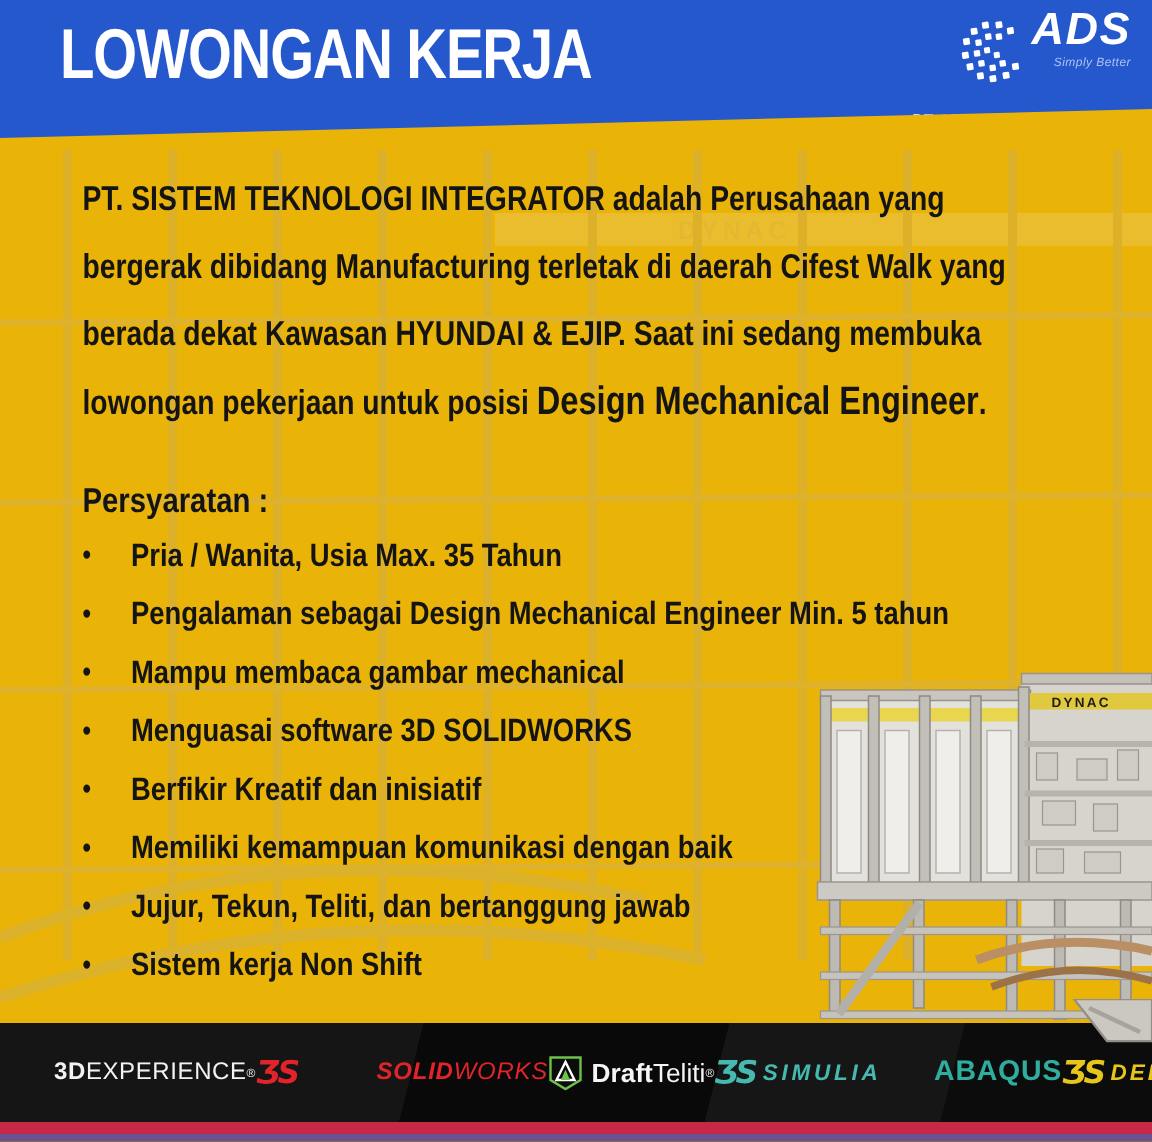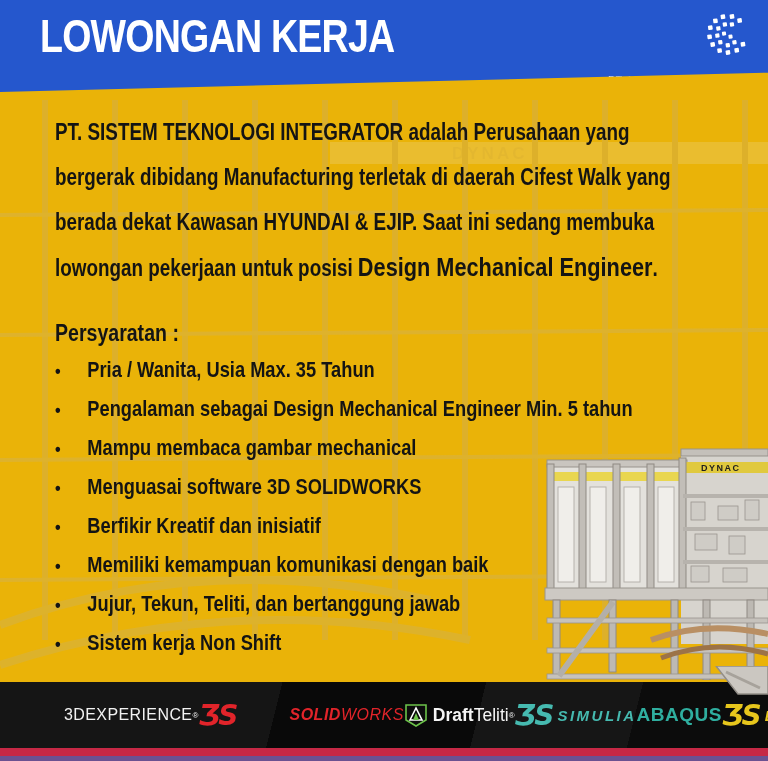--- a/index.html
+++ b/index.html
@@ -57,33 +57,33 @@
     display:flex;align-items:center;justify-content:space-between;
     padding:0 36px;box-sizing:border-box;
     background:linear-gradient(104deg,#151515 0 36%,#090909 36% 62%,#161616 62% 82%,#0c0c0c 82%);
   }
   .strip{position:absolute;left:0;width:768px;z-index:6;}
   .strip-red{top:748px;height:8px;}
   .strip-purple{top:756px;height:5px;}
   
   .flogo{display:flex;align-items:center;white-space:nowrap;}
   .lg-3dx{color:#f2f2f2;font-size:16px;letter-spacing:.4px;}
-  .lg-3dx .b{font-weight:normal;margin-left:28px;}
+  .lg-3dx .b{font-weight:bold;}
   .reg{font-size:8px;vertical-align:super;}
   .ds-glyph{
     font-family:"DejaVu Sans",sans-serif;font-style:italic;font-weight:bold;
-    font-size:28px;margin-right:5px;letter-spacing:-2px;
+    font-size:21px;margin-right:5px;letter-spacing:-2px;
   }
   .lg-sw{font-style:italic;font-size:16px;letter-spacing:.5px;}
   .lg-sw .b{font-weight:bold;margin-left:48px;}
   .lg-ds{color:#f5f5f5;font-size:17.5px;text-align:center;}
   .lg-ds .ds-icon{margin-right:5px;}
   .lg-ds .b{font-weight:bold;}
   .lg-sim{font-size:15px;letter-spacing:2.5px;font-weight:bold;font-style:italic;}
-  .lg-aba{font-size:19px;font-weight:bold;letter-spacing:.5px;}
+  .lg-aba{font-size:19px;font-weight:bold;letter-spacing:.5px;margin-left:35px;}
   .lg-del{font-size:15px;letter-spacing:2px;font-weight:bold;font-style:italic;}
 </style>
 </head>
 <body>
 
 <div class="poster">
 
   <svg class="bg-faint" width="768" height="600" viewBox="0 0 768 600">
     <g opacity="0.22">
       <rect x="330" y="62" width="438" height="22" fill="#ece4cc" opacity="0.9"></rect>
@@ -136,20 +136,24 @@
             <rect x="19" y="15" width="4.2" height="4.2" rx="0.8"></rect>
             <rect x="12" y="18" width="4.2" height="4.2" rx="0.8"></rect>
             <rect x="10" y="25" width="4.2" height="4.2" rx="0.8"></rect>
             <rect x="12" y="32" width="4.2" height="4.2" rx="0.8"></rect>
             <rect x="19" y="36" width="4.2" height="4.2" rx="0.8"></rect>
             <rect x="26" y="34" width="4.2" height="4.2" rx="0.8"></rect>
             <rect x="17" y="24" width="4" height="4" rx="0.8"></rect>
             <rect x="23" y="28" width="4" height="4" rx="0.8"></rect>
           </g>
         </svg>
+        <div class="logo-txt">
+          <span class="ads-name">ADS</span>
+          <span class="tagline">Simply Better</span>
+        </div>
       </div>
       <div class="company-name">PT ARISMA DATA SETIA</div>
     </div>
   </header>
 
   <section class="intro">
     <div>PT. SISTEM TEKNOLOGI INTEGRATOR adalah Perusahaan yang</div>
     <div>bergerak dibidang Manufacturing terletak di daerah Cifest Walk yang</div>
     <div>berada dekat Kawasan HYUNDAI &amp; EJIP. Saat ini sedang membuka</div>
     <div>

